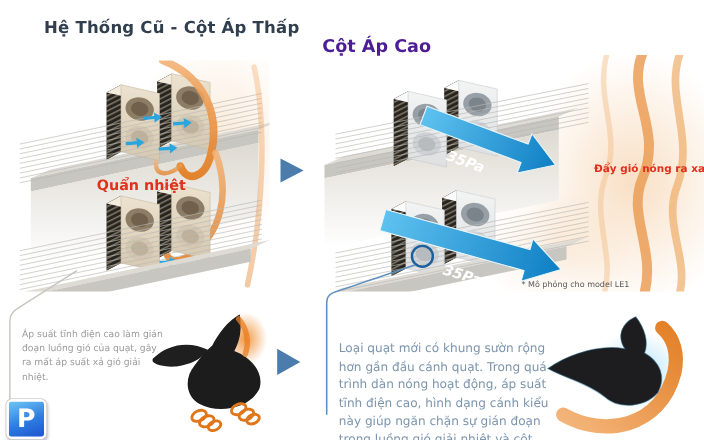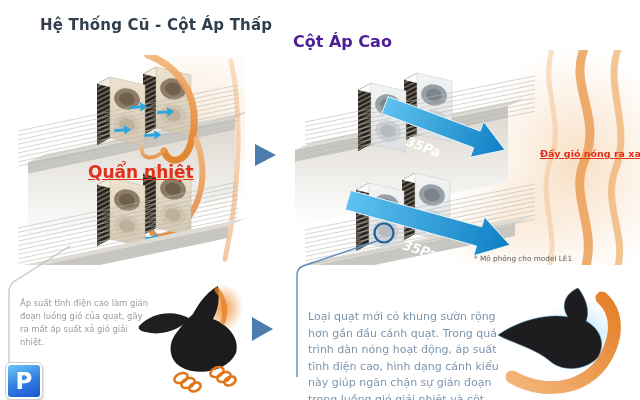--- a/index.html
+++ b/index.html
@@ -4,22 +4,22 @@
 <style>
   html,body{margin:0;padding:0;background:#fff;}
   .canvas{position:relative;width:640px;height:400px;background:#fff;overflow:hidden;
           font-family:"DejaVu Sans","Liberation Sans",sans-serif;}
   .abs{position:absolute;}
   
   .title-left{left:8px;top:6px;font-size:15px;font-weight:bold;color:#303e4d;letter-spacing:.2px;z-index:8;margin-left:32px;}
   .sub-left{left:8px;top:29px;width:252px;font-size:7.9px;color:#a1a1a1;line-height:1.42;z-index:8;}
   .title-right{left:293px;top:21px;font-size:16px;font-weight:bold;color:#4c1d95;z-index:8;}
   .sub-right{left:293px;top:31px;width:240px;font-size:7.9px;color:#a1a1a1;line-height:1.42;z-index:8;}
-  .quan-nhiet{left:88px;top:162px;font-size:17px;font-weight:bold;color:#e1301c;white-space:nowrap;z-index:8;text-decoration:underline;}
-  .day-gio{left:540px;top:148px;font-size:9.5px;font-weight:bold;color:#e1301c;white-space:nowrap;z-index:8;text-decoration:underline;}
+  .quan-nhiet{left:88px;top:162px;font-size:13px;font-weight:bold;color:#e1301c;white-space:nowrap;z-index:8;}
+  .day-gio{left:540px;top:148px;font-size:9.5px;font-weight:bold;color:#e1301c;white-space:nowrap;z-index:8;}
   .footnote{left:474px;top:254px;font-size:7.3px;color:#5a5a5a;z-index:8;}
   .fan-old-title{left:20px;top:263px;font-size:14.5px;font-weight:bold;color:#3c3c3c;z-index:8;}
   .fan-old-body{left:20px;top:289px;width:132px;font-size:8.4px;color:#9b9b9b;line-height:1.55;z-index:8;}
   .fan-new-title{left:308px;top:273px;font-size:14.5px;font-weight:bold;color:#1571ba;z-index:8;}
   .fan-new-body{left:308px;top:298px;width:192px;font-size:11px;color:#7d95ac;line-height:1.5;z-index:8;}
   
   .p-logo{left:6px;top:363px;width:32px;height:32px;z-index:10;
           background:linear-gradient(160deg,#6ec6f5 0%,#2f7de0 55%,#1a55d0 100%);
           border:2px solid #fff;border-radius:5px;box-shadow:0 0 0 1px #cfcfcf,1px 2px 3px rgba(0,0,0,.25);
           display:flex;align-items:center;justify-content:center;color:#fff;font-weight:bold;font-size:23px;}

